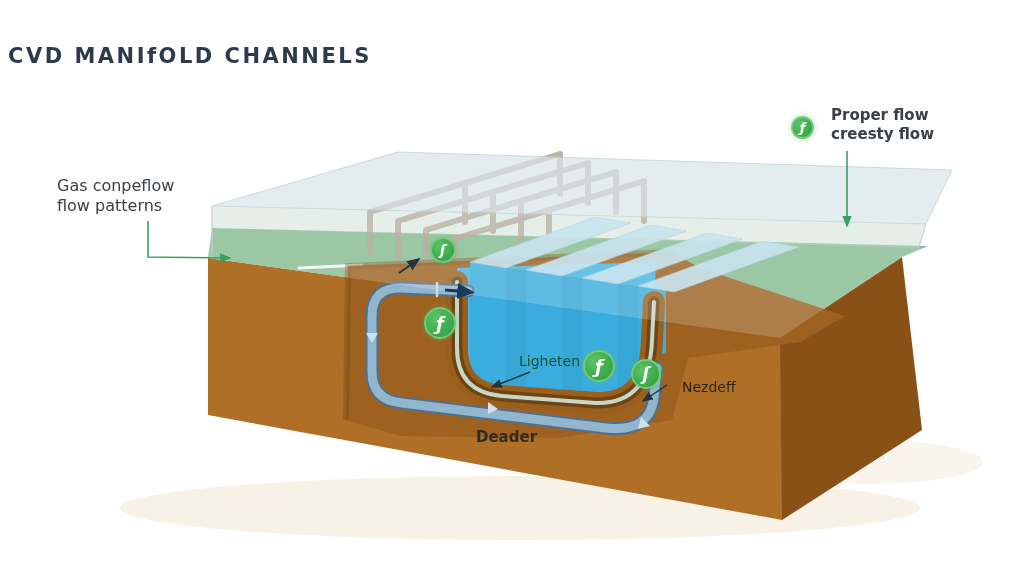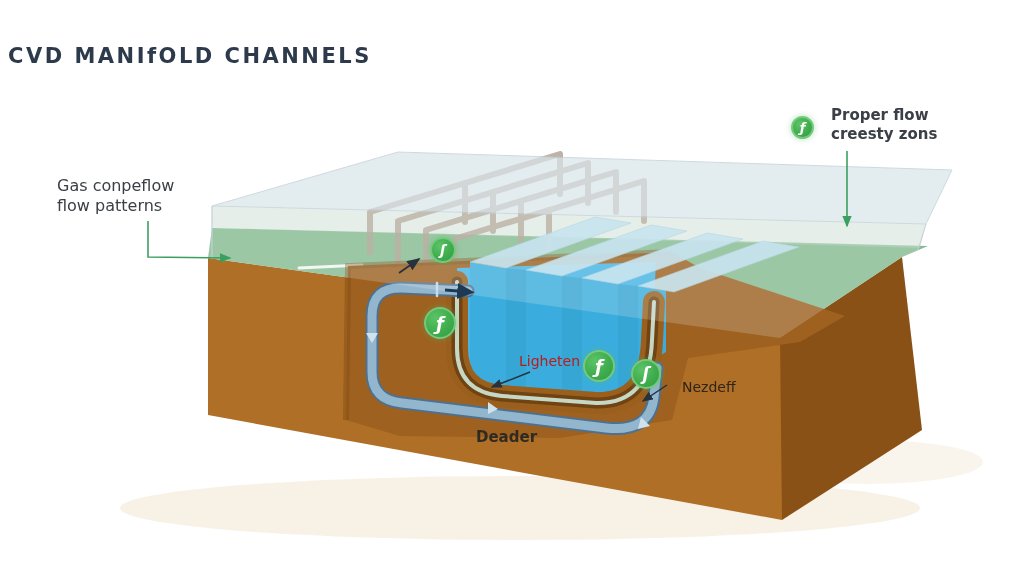--- a/index.html
+++ b/index.html
@@ -5,21 +5,21 @@
   html,body{margin:0;padding:0;background:#fff;}
   .canvas{position:relative;width:1024px;height:576px;background:#ffffff;overflow:hidden;
           font-family:"DejaVu Sans","Liberation Sans",sans-serif;}
   .scene-svg{position:absolute;left:0;top:0;}
   .title{position:absolute;top:44px;left:8px;width:100%;
          font-weight:bold;font-size:21px;letter-spacing:2.5px;color:#2c3a4c;}
   .label{position:absolute;color:#3b4046;font-size:16px;line-height:1.28;}
   .label .ln{display:block;}
   .lbl-gas{left:57px;top:176px;}
   .lbl-proper{left:831px;top:106px;font-size:15px;font-weight:bold;}
-  .lbl-small{font-size:14px;color:#b91c1c;}
+  .lbl-small{font-size:14px;color:#14532d;}
   .lbl-ligheten{left:519px;top:353px;}
   .lbl-nezdeff{left:682px;top:379px;color:#2e2418;}
   .lbl-deader{left:476px;top:428px;font-size:15px;color:#2f2b22;font-weight:bold;}
   .badge{position:absolute;border-radius:50%;
          background:radial-gradient(circle at 35% 32%, #5cc468 0%, #3fac4d 55%, #2f9f3f 100%);
          border:2px solid #74c97d;color:#fff;display:flex;align-items:center;justify-content:center;
          font-weight:bold;font-style:italic;box-sizing:border-box;
          box-shadow:0 0 6px rgba(90,190,100,.45);}
 </style>
 </head>
@@ -118,21 +118,21 @@
 
   <div class="title">CVD MANIfOLD CHANNELS</div>
 
   <div class="label lbl-gas">
     <span class="ln">Gas conpeflow</span>
     <span class="ln">flow patterns</span>
   </div>
 
   <div class="label lbl-proper">
     <span class="ln">Proper flow</span>
-    <span class="ln">creesty zons</span>
+    <span class="ln">creesty flow</span>
   </div>
 
   <div class="label lbl-small lbl-ligheten">Ligheten</div>
   <div class="label lbl-small lbl-nezdeff">Nezdeff</div>
   <div class="label lbl-small lbl-deader">Deader</div>
 
   <div class="badge" style="left:430px;top:237px;width:26px;height:26px;font-size:14px;">
     <span>ʃ</span>
   </div>
   <div class="badge" style="left:424px;top:307px;width:32px;height:32px;font-size:18px;">

